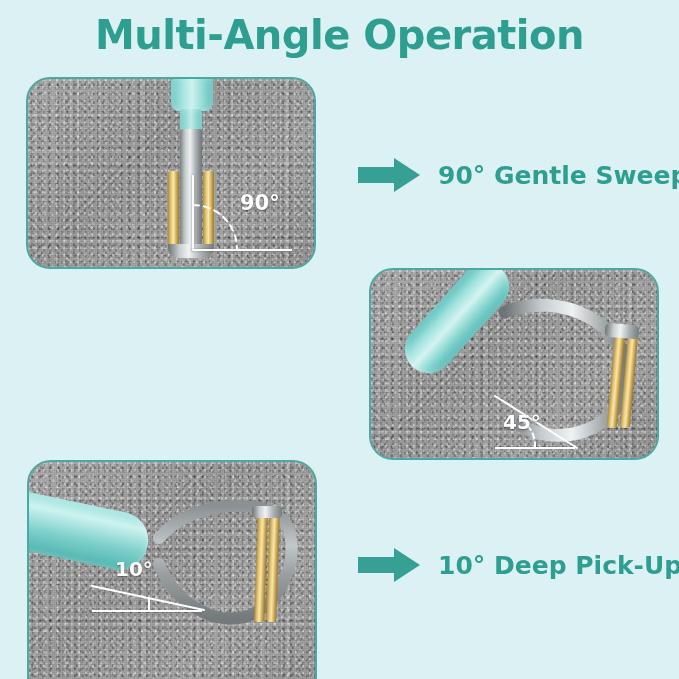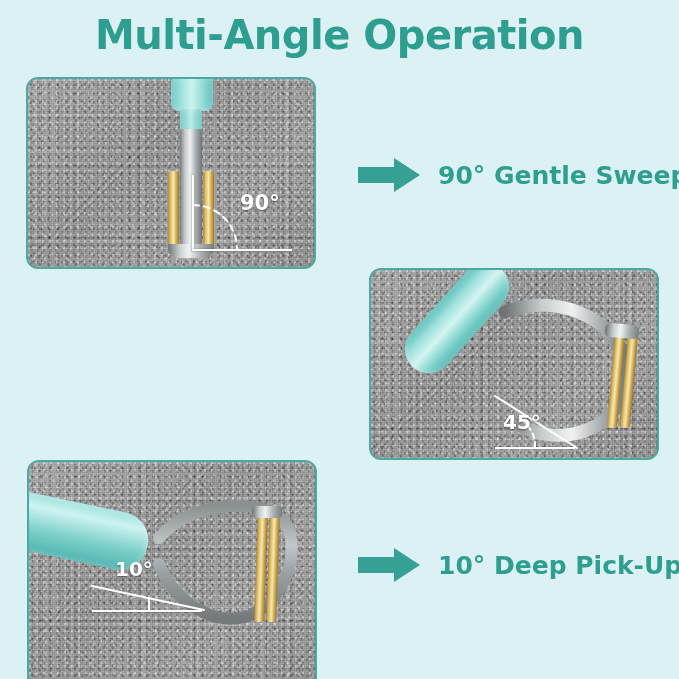--- a/index.html
+++ b/index.html
@@ -34,21 +34,21 @@
     letter-spacing: -0.5px;
     color: #2e9e90;
     font-family: "DejaVu Sans", sans-serif;
     white-space: nowrap;
   }
 
   
   .panel {
     position: absolute;
     border: 2px solid #4aa9a2;
-    border-radius: 12px;
+    border-radius: 24px;
     background: #9b9b9b;
     overflow: hidden;
     box-sizing: border-box;
   }
   .fabric {
     position: absolute;
     left: 0; top: 0; right: 0; bottom: 0;
     background-color: #9d9d9c;
     background-image:
       radial-gradient(circle at 12% 18%, rgba(255,255,255,0.40) 0 1px, transparent 1.6px),

